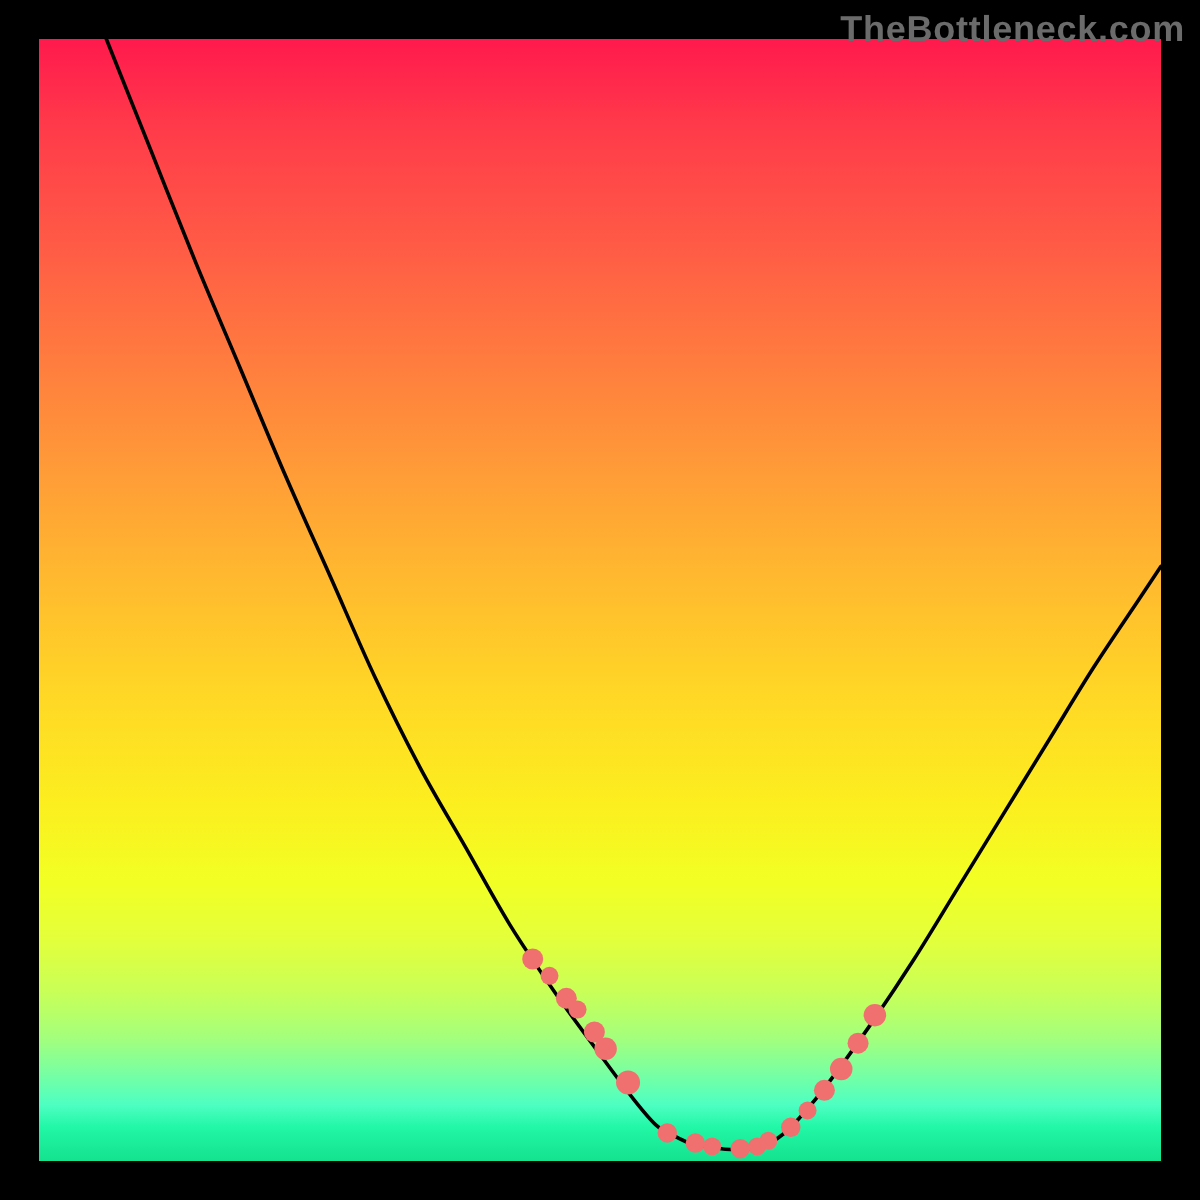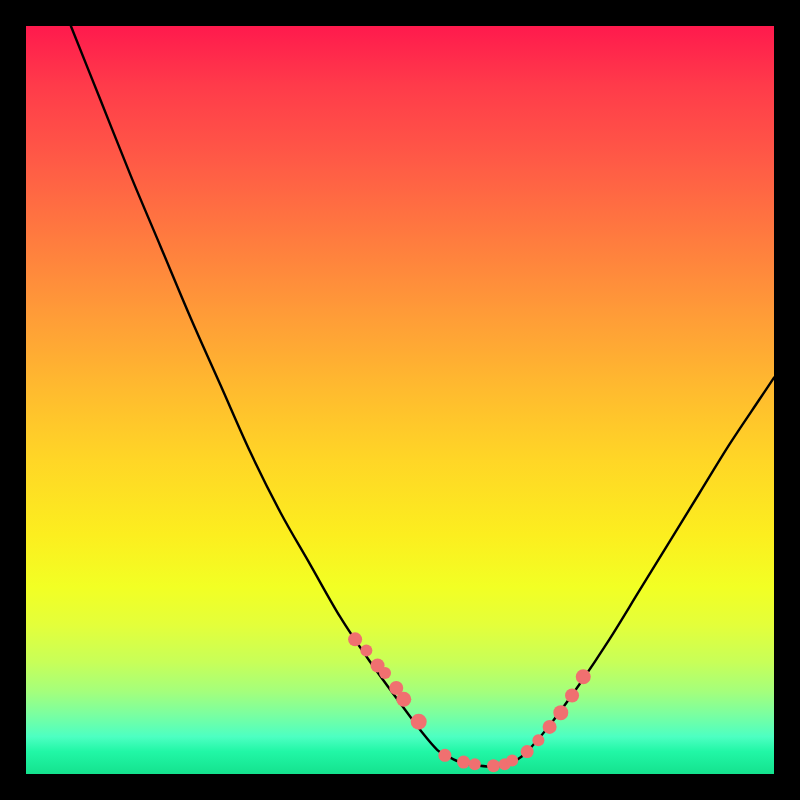--- a/index.html
+++ b/index.html
@@ -83,13 +83,14 @@
           <circle cx="486.2" cy="734.536" r="6" fill="#f07070" stroke="#ca5050" stroke-width="0"></circle>
           <circle cx="501.16" cy="725.56" r="6.5" fill="#f07070" stroke="#ca5050" stroke-width="0"></circle>
           <circle cx="512.38" cy="714.34" r="6" fill="#f07070" stroke="#ca5050" stroke-width="0"></circle>
           <circle cx="523.6" cy="700.876" r="7" fill="#f07070" stroke="#ca5050" stroke-width="0"></circle>
           <circle cx="534.8199999999999" cy="686.664" r="7.5" fill="#f07070" stroke="#ca5050" stroke-width="0"></circle>
           <circle cx="546.04" cy="669.46" r="7" fill="#f07070" stroke="#ca5050" stroke-width="0"></circle>
           <circle cx="557.26" cy="650.76" r="7.5" fill="#f07070" stroke="#ca5050" stroke-width="0"></circle>
         </g>
     </svg>
   </div>
+  <div class="watermark">TheBottleneck.com</div>
 </div>
 
 </body></html>

